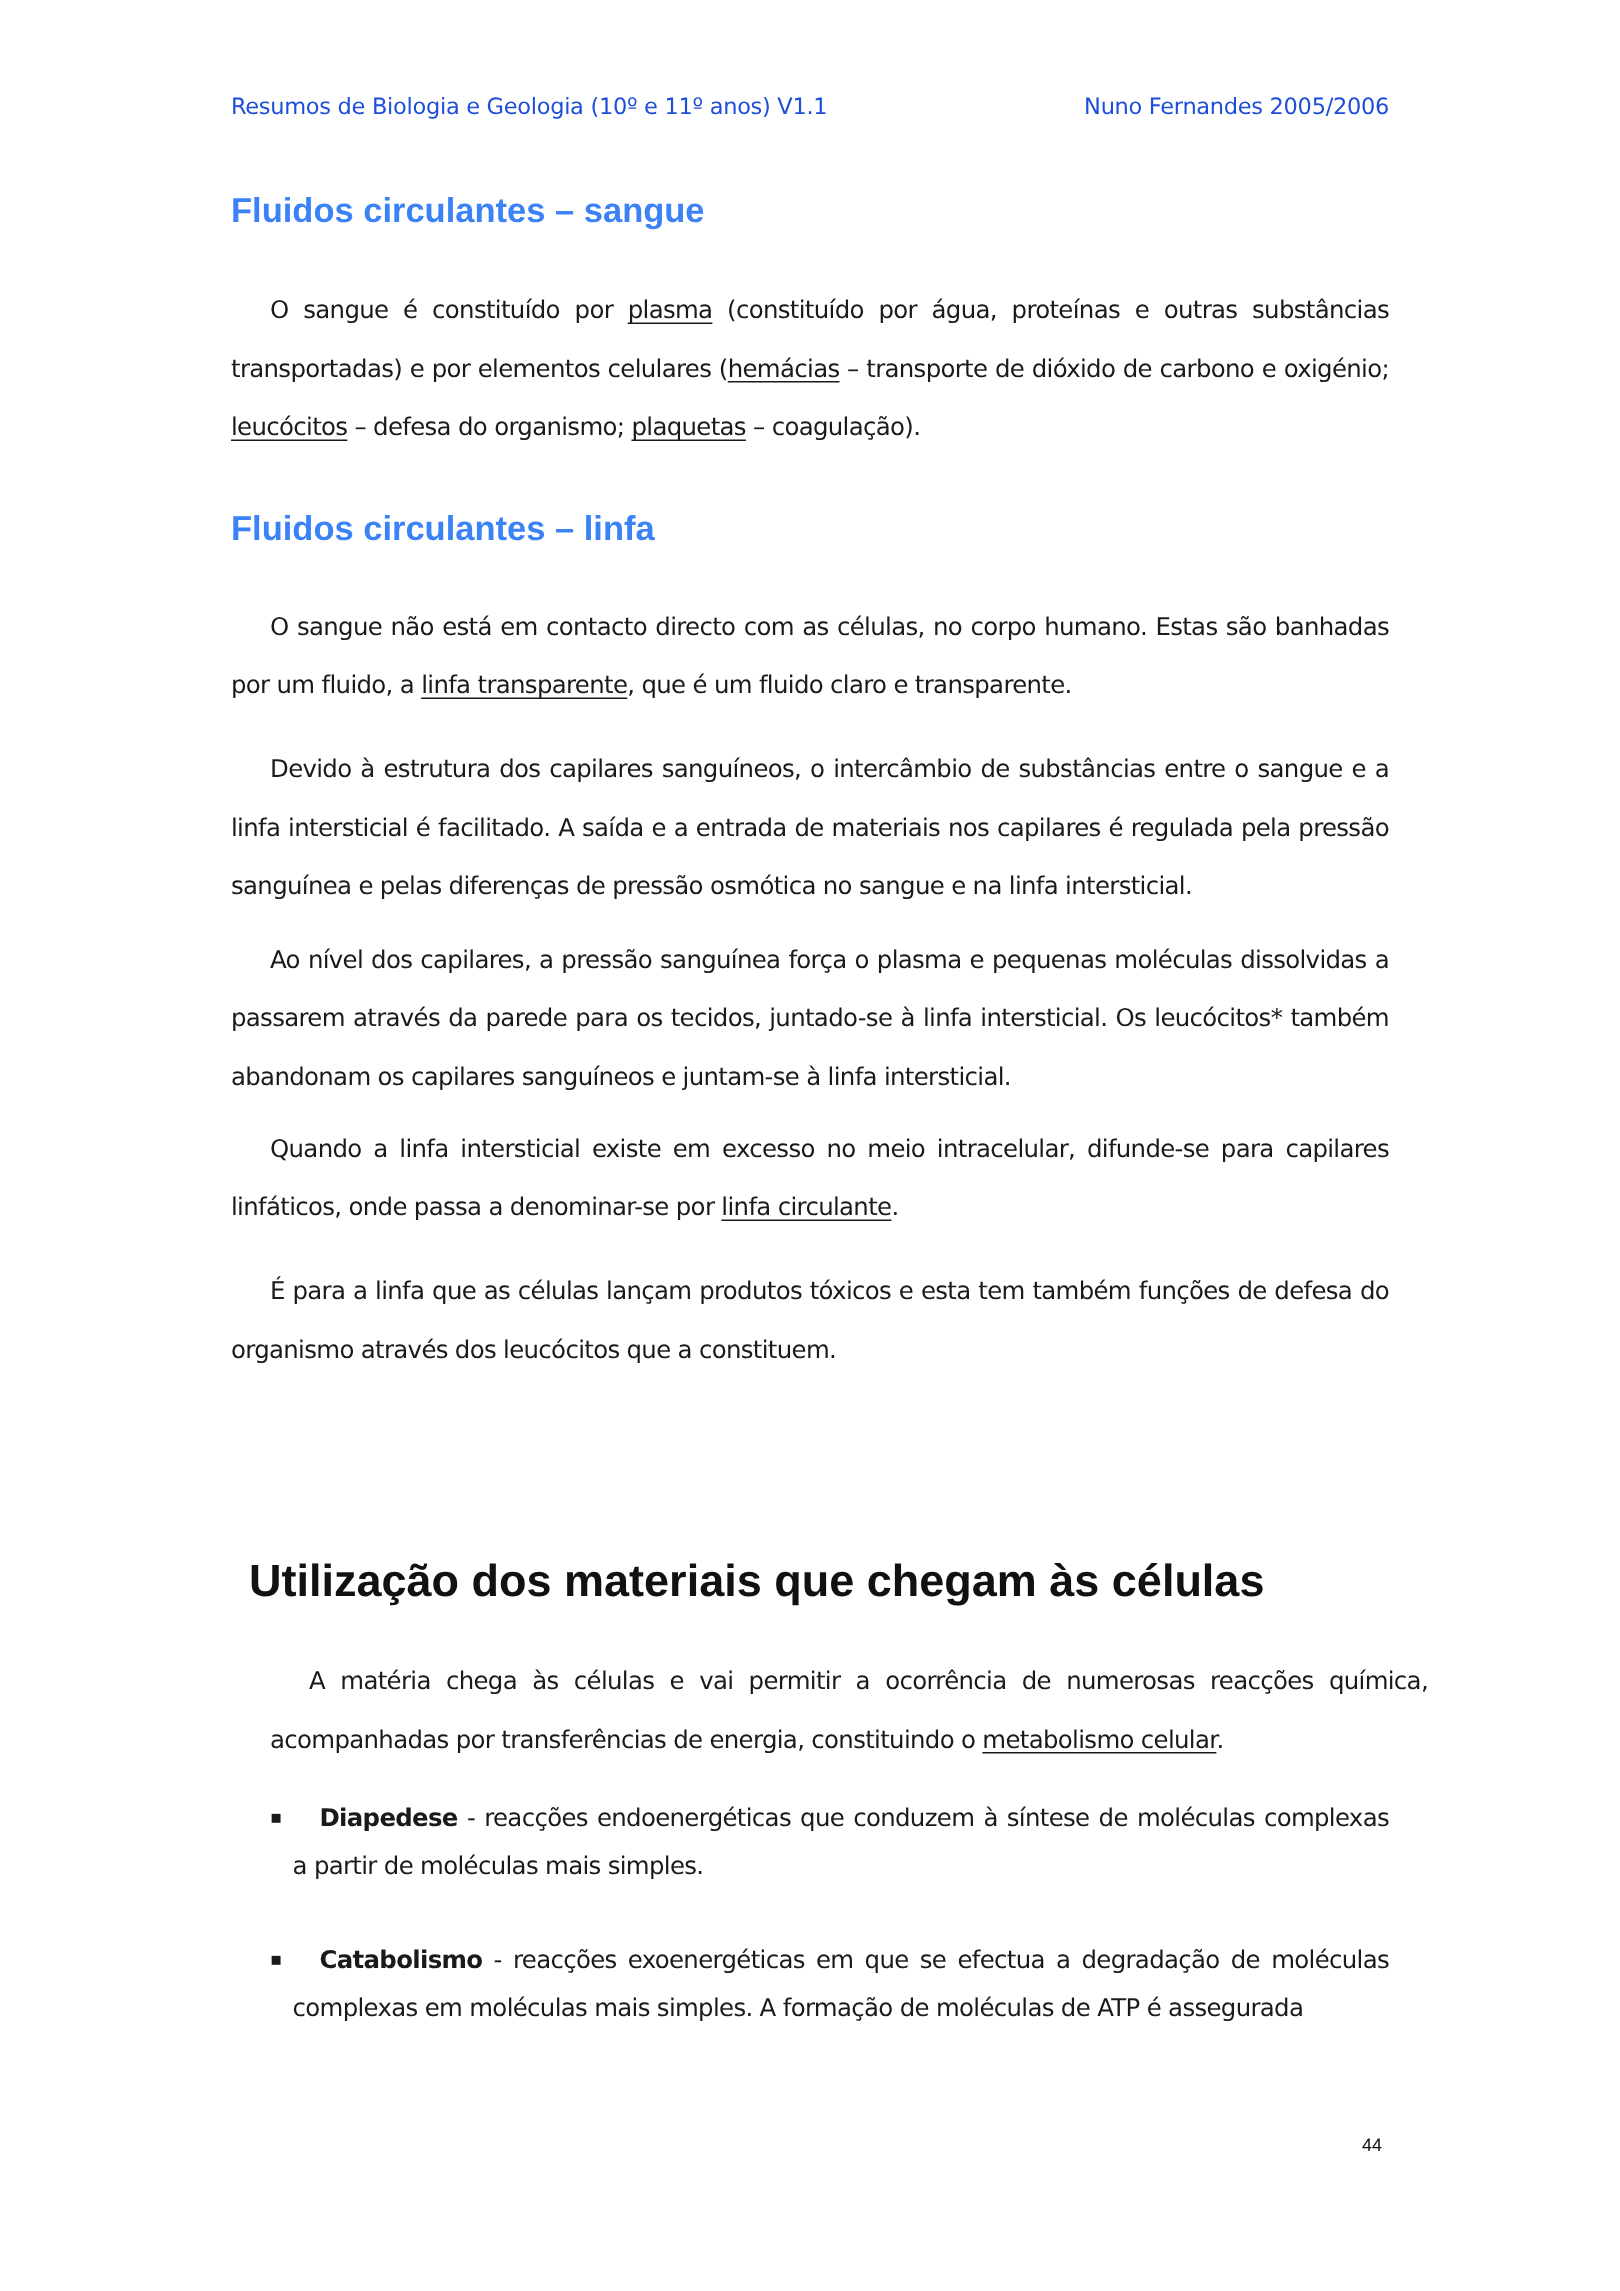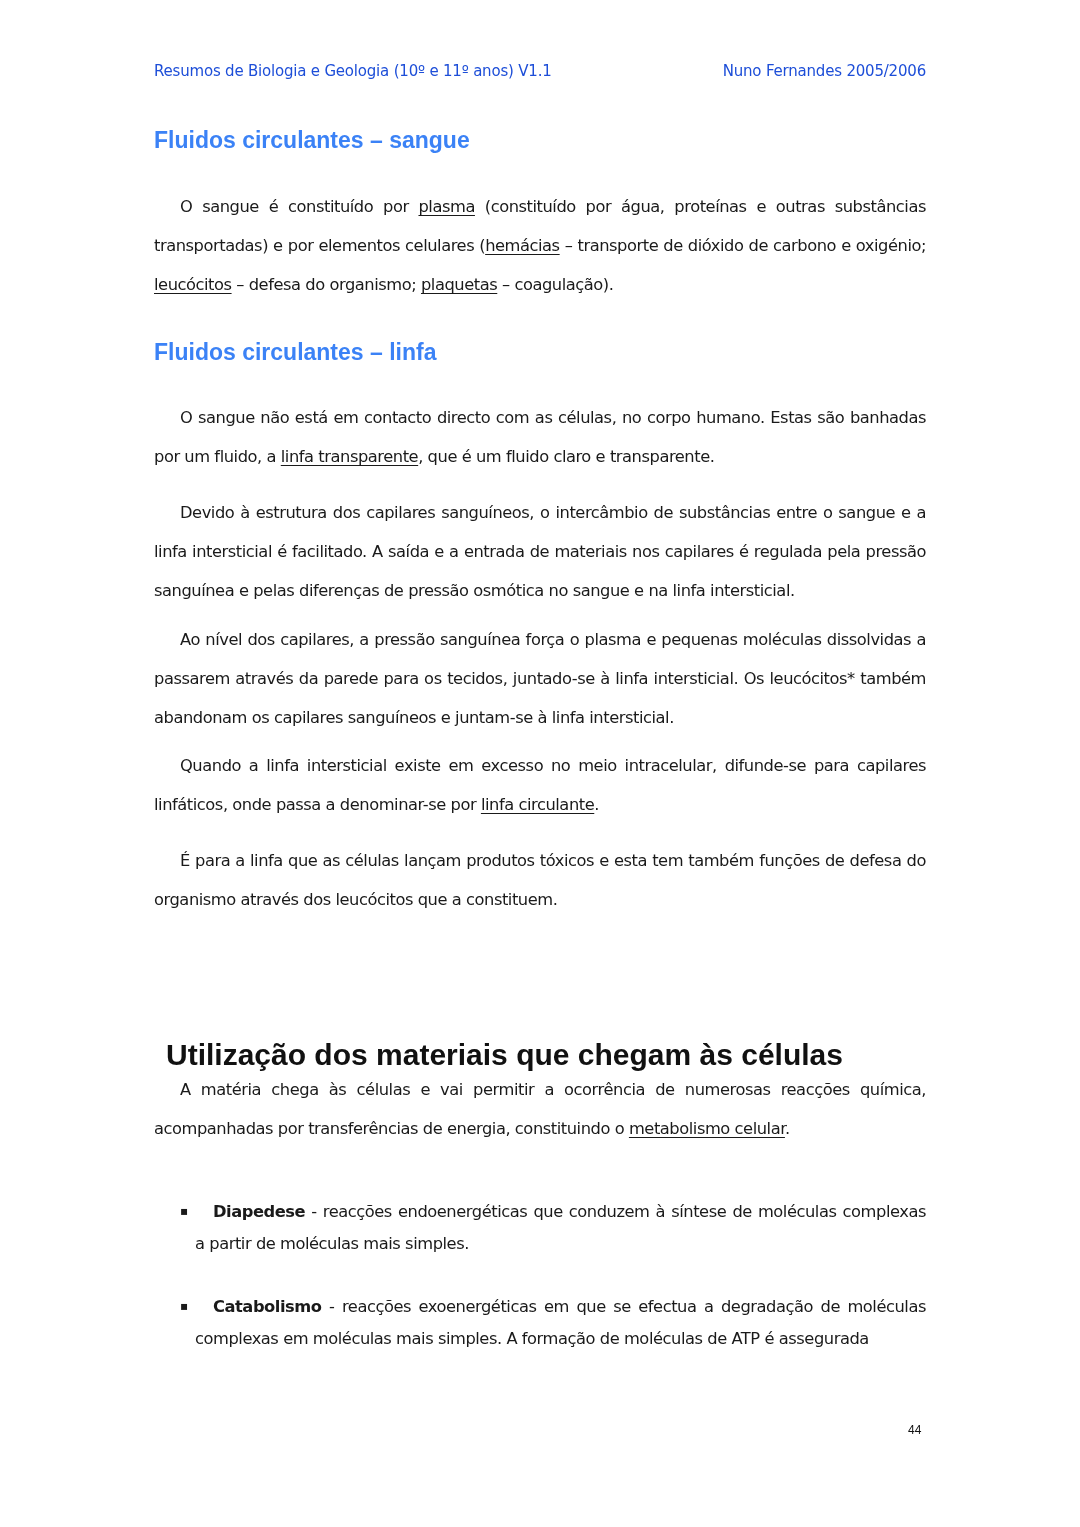--- a/index.html
+++ b/index.html
@@ -59,21 +59,21 @@
   <p class="para" style="top:187px;"><span>O sangue é constituído por </span><span class="u">plasma</span><span> (constituído por água, proteínas e outras substâncias transportadas) e por elementos celulares (</span><span class="u">hemácias</span><span> – transporte de dióxido de carbono e oxigénio; </span><span class="u">leucócitos</span><span> – defesa do organismo; </span><span class="u">plaquetas</span><span> – coagulação).</span></p>
 
   <h2 class="h2" style="top:339px;">Fluidos circulantes – linfa</h2>
   <p class="para" style="top:398px;"><span>O sangue não está em contacto directo com as células, no corpo humano. Estas são banhadas por um fluido, a </span><span class="u">linfa transparente</span><span>, que é um fluido claro e transparente.</span></p>
   <p class="para" style="top:493px;">Devido à estrutura dos capilares sanguíneos, o intercâmbio de substâncias entre o sangue e a linfa intersticial é facilitado. A saída e a entrada de materiais nos capilares é regulada pela pressão sanguínea e pelas diferenças de pressão osmótica no sangue e na linfa intersticial.</p>
   <p class="para" style="top:620px;">Ao nível dos capilares, a pressão sanguínea força o plasma e pequenas moléculas dissolvidas a passarem através da parede para os tecidos, juntado-se à linfa intersticial. Os leucócitos* também abandonam os capilares sanguíneos e juntam-se à linfa intersticial.</p>
   <p class="para" style="top:746px;"><span>Quando a linfa intersticial existe em excesso no meio intracelular, difunde-se para capilares linfáticos, onde passa a denominar-se por </span><span class="u">linfa circulante</span><span>.</span></p>
   <p class="para" style="top:841px;">É para a linfa que as células lançam produtos tóxicos e esta tem também funções de defesa do organismo através dos leucócitos que a constituem.</p>
 
   <h1 class="h1" style="top:1026px;">Utilização dos materiais que chegam às células</h1>
-  <p class="para" style="top:1070px;"><span>A matéria chega às células e vai permitir a ocorrência de numerosas reacções química, acompanhadas por transferências de energia, constituindo o </span><span class="u">metabolismo celular</span><span>.</span></p>
+  <p class="para" style="top:1101px;margin-left:26px;"><span>A matéria chega às células e vai permitir a ocorrência de numerosas reacções química, acompanhadas por transferências de energia, constituindo o </span><span class="u">metabolismo celular</span><span>.</span></p>
 
   <div class="bullet" style="top:1196px;">
     <span class="marker">▪</span>
     <span class="text"><span class="b">Diapedese</span><span> - reacções endoenergéticas que conduzem à síntese de moléculas complexas a partir de moléculas mais simples.</span></span>
   </div>
 
   <div class="bullet" style="top:1291px;">
     <span class="marker">▪</span>
     <span class="text"><span class="b">Catabolismo</span><span> - reacções exoenergéticas em que se efectua a degradação de moléculas complexas em moléculas mais simples. A formação de moléculas de ATP é assegurada</span></span>
   </div>

